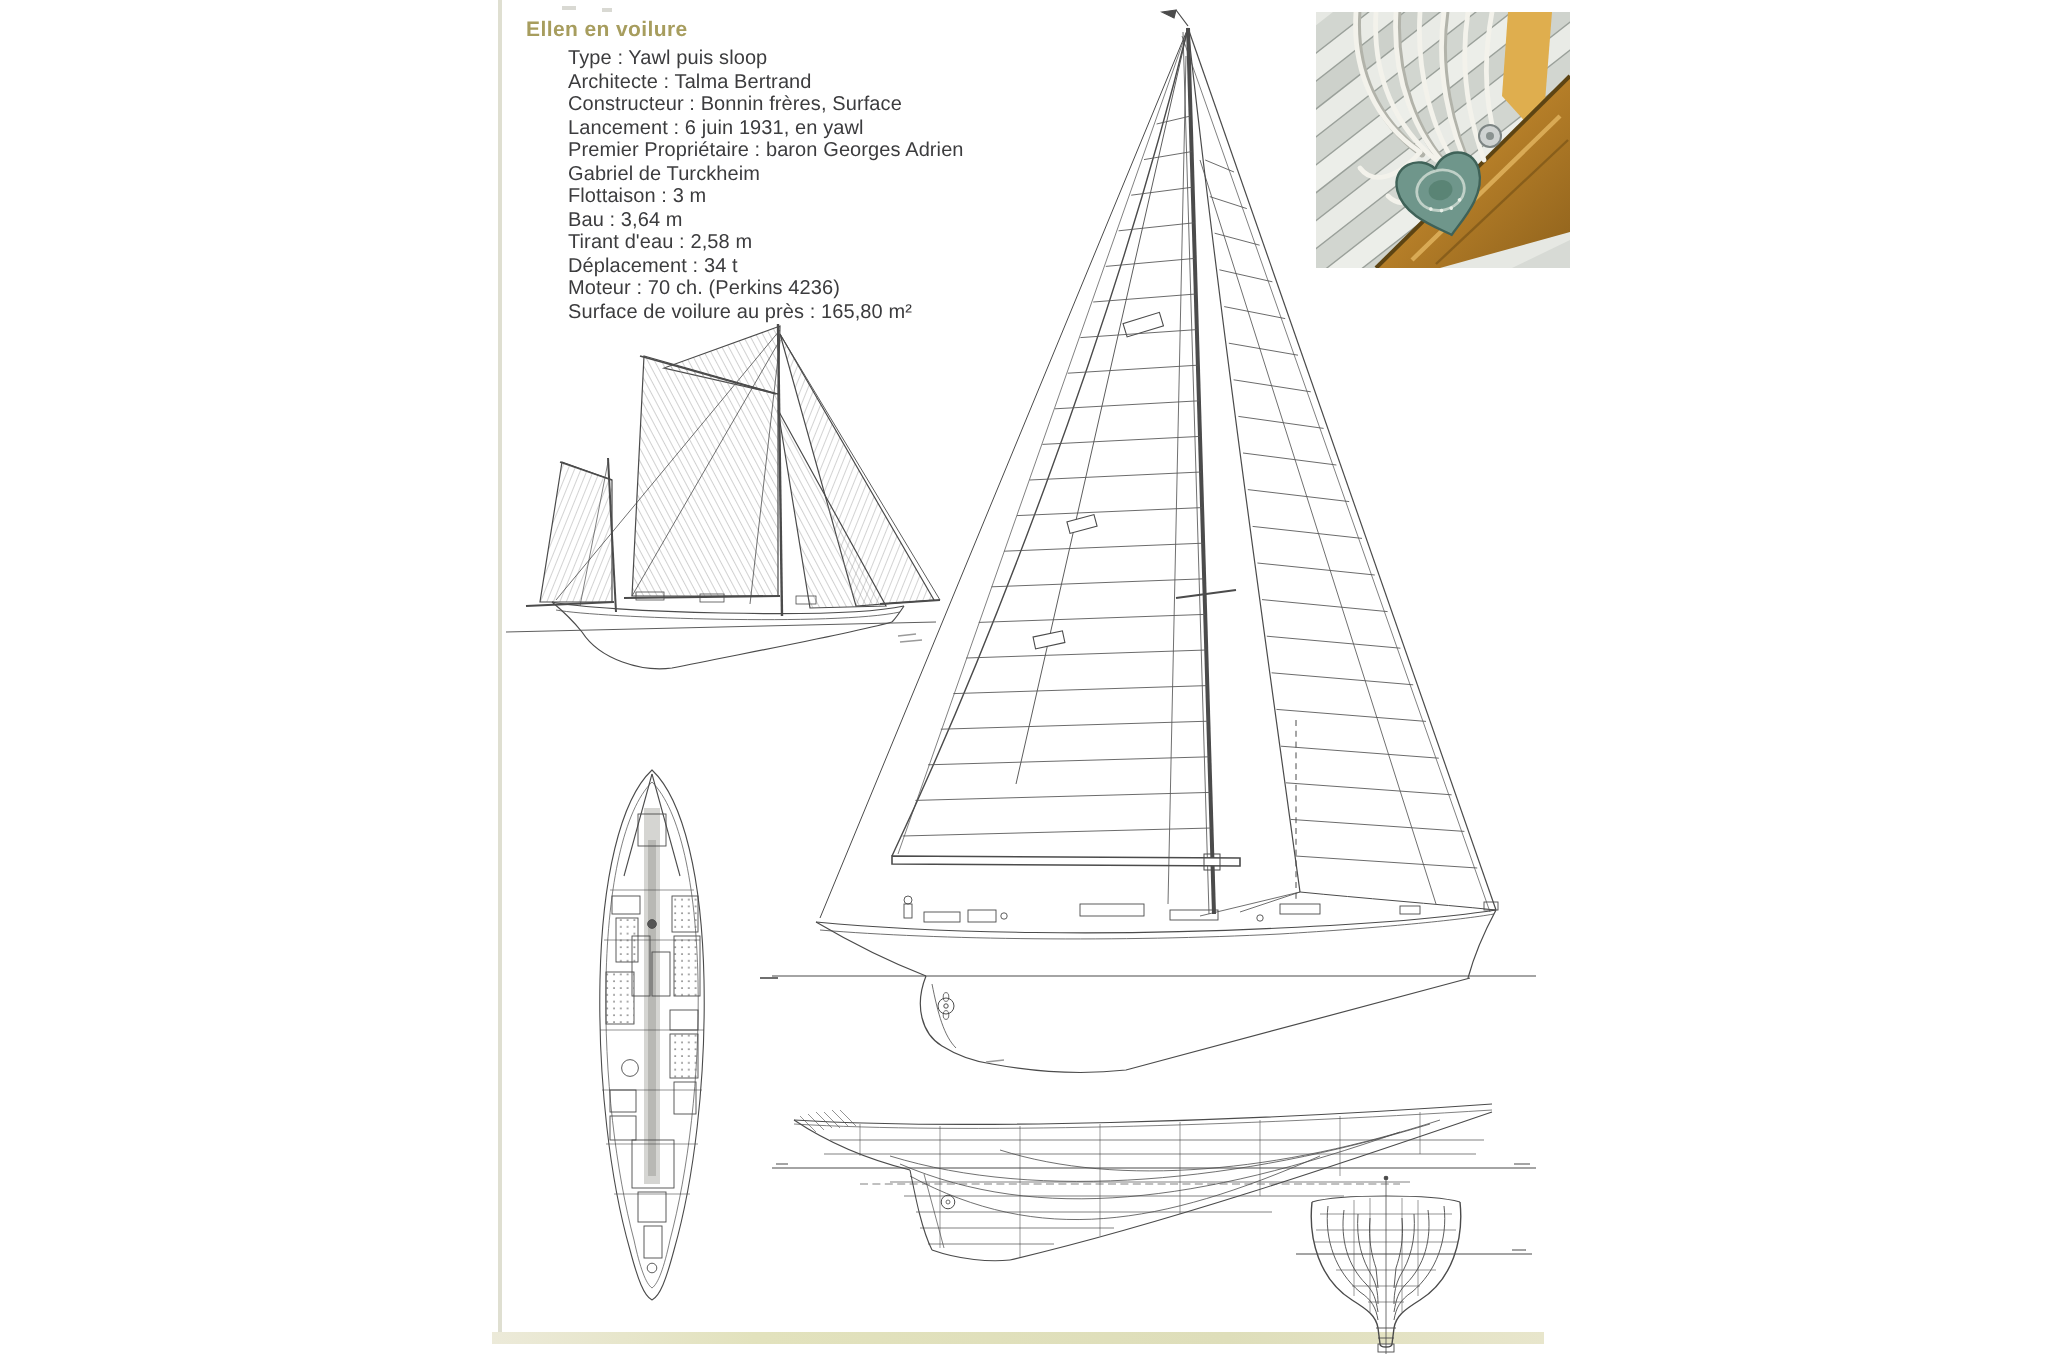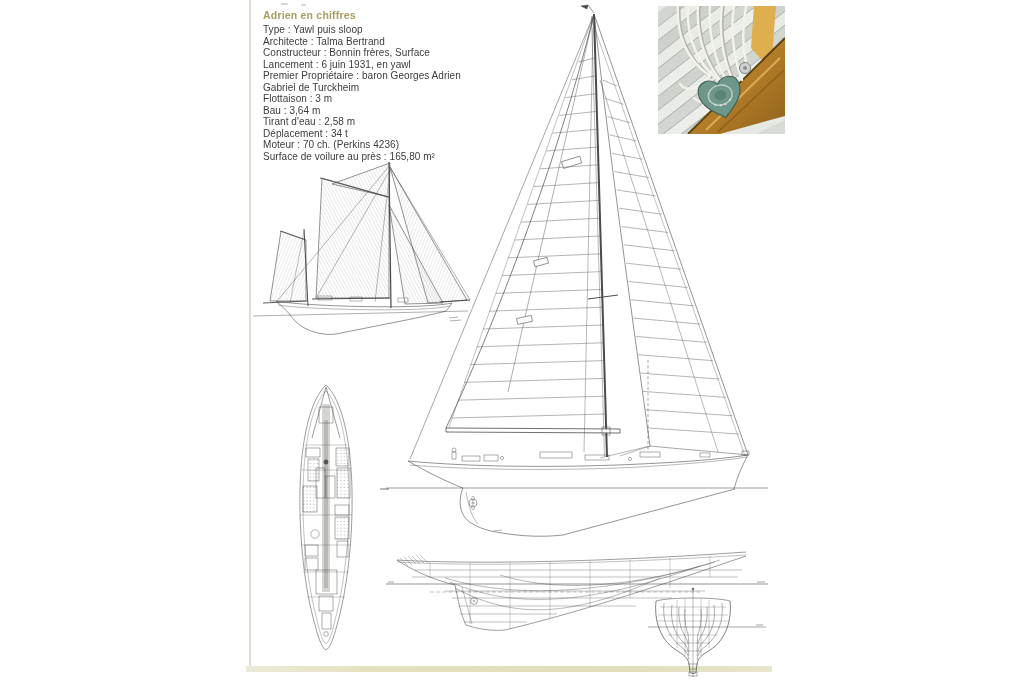--- a/index.html
+++ b/index.html
@@ -3,37 +3,37 @@
 <meta charset="utf-8">
 <style>
   html,body{margin:0;padding:0;background:#ffffff;}
   .page{position:relative;width:1024px;height:683px;background:#ffffff;overflow:hidden;
         font-family:"Liberation Sans",sans-serif;}
   .page-edge{position:absolute;left:249px;top:0;width:2px;height:672px;background:#d4d4c2;opacity:.75;}
   .bottom-band{position:absolute;left:246px;top:666px;width:526px;height:6px;
         background:linear-gradient(90deg,#ecead9,#e2e2bd 25%,#dedeba 70%,#e8e6cc);}
   .info-panel{position:absolute;left:263px;top:9px;width:220px;}
   .info-title{font-size:10.5px;font-weight:bold;color:#a79d5e;letter-spacing:.2px;margin-bottom:3px;}
-  .info-line{font-size:10px;line-height:11.55px;color:#3c3c3e;letter-spacing:.05px;white-space:nowrap;}
+  .info-line{font-size:10px;line-height:11.55px;color:#3c3c3e;letter-spacing:.05px;white-space:nowrap;margin-left:21px;}
   .photo{position:absolute;left:658px;top:6px;width:127px;height:128px;}
   .drawings{position:absolute;left:0;top:0;}
   .speck{position:absolute;background:#d9d9d3;}
 </style>
 </head>
 <body>
 
 <div class="page">
 
   <div class="page-edge"></div>
   <div class="bottom-band"></div>
   <div class="speck" style="left:281px;top:3px;width:7px;height:2px;"></div>
   <div class="speck" style="left:301px;top:4px;width:5px;height:2px;"></div>
 
   <div class="info-panel">
-    <div class="info-title">Adrien en chiffres</div>
+    <div class="info-title">Ellen en voilure</div>
     <div class="info-line">Type :  Yawl puis sloop</div>
     <div class="info-line">Architecte : Talma Bertrand</div>
     <div class="info-line">Constructeur : Bonnin frères, Surface</div>
     <div class="info-line">Lancement : 6 juin 1931, en yawl</div>
     <div class="info-line">Premier Propriétaire : baron Georges Adrien</div>
     <div class="info-line">Gabriel de Turckheim</div>
     <div class="info-line">Flottaison : 3 m</div>
     <div class="info-line">Bau : 3,64 m</div>
     <div class="info-line">Tirant d'eau : 2,58 m</div>
     <div class="info-line">Déplacement : 34 t</div>

